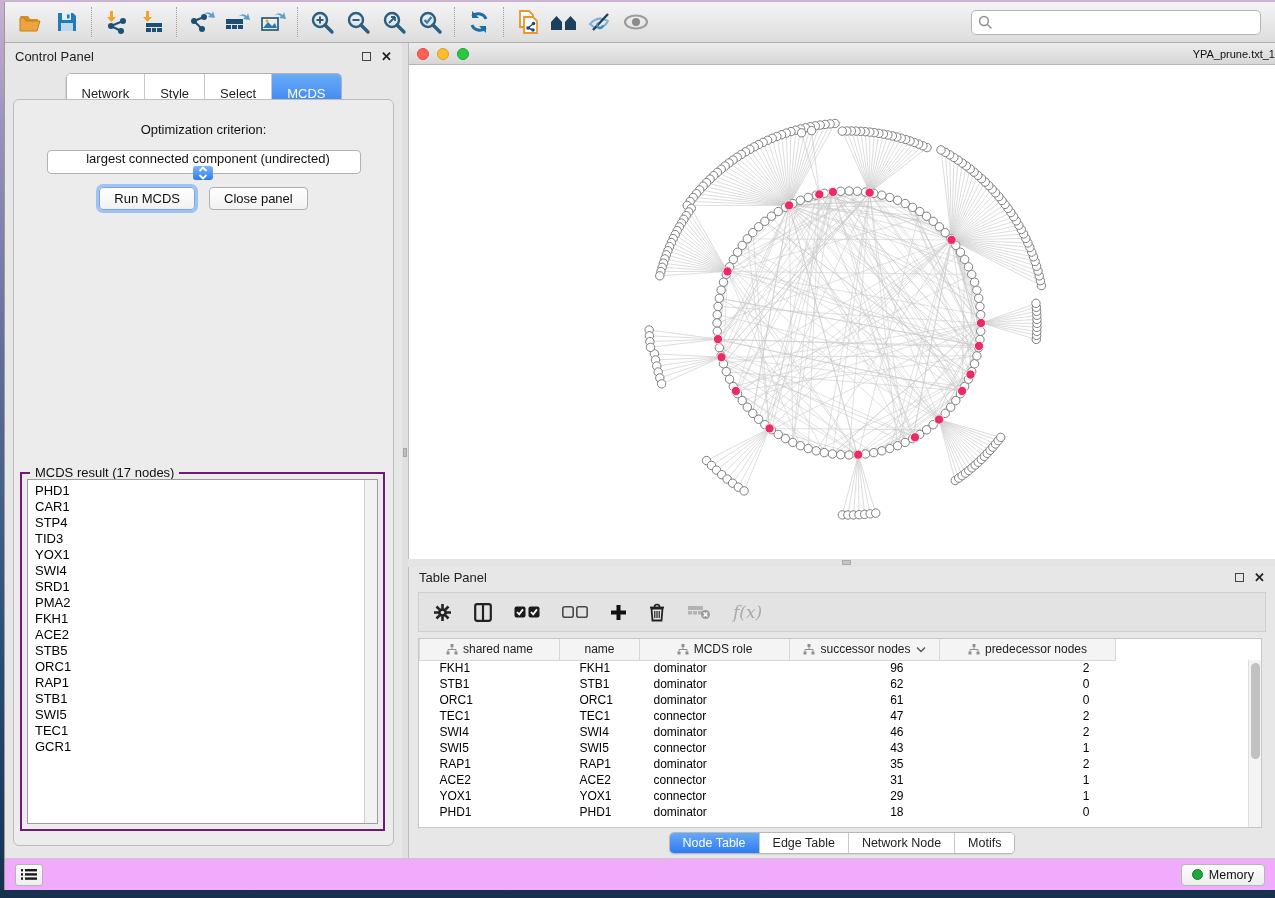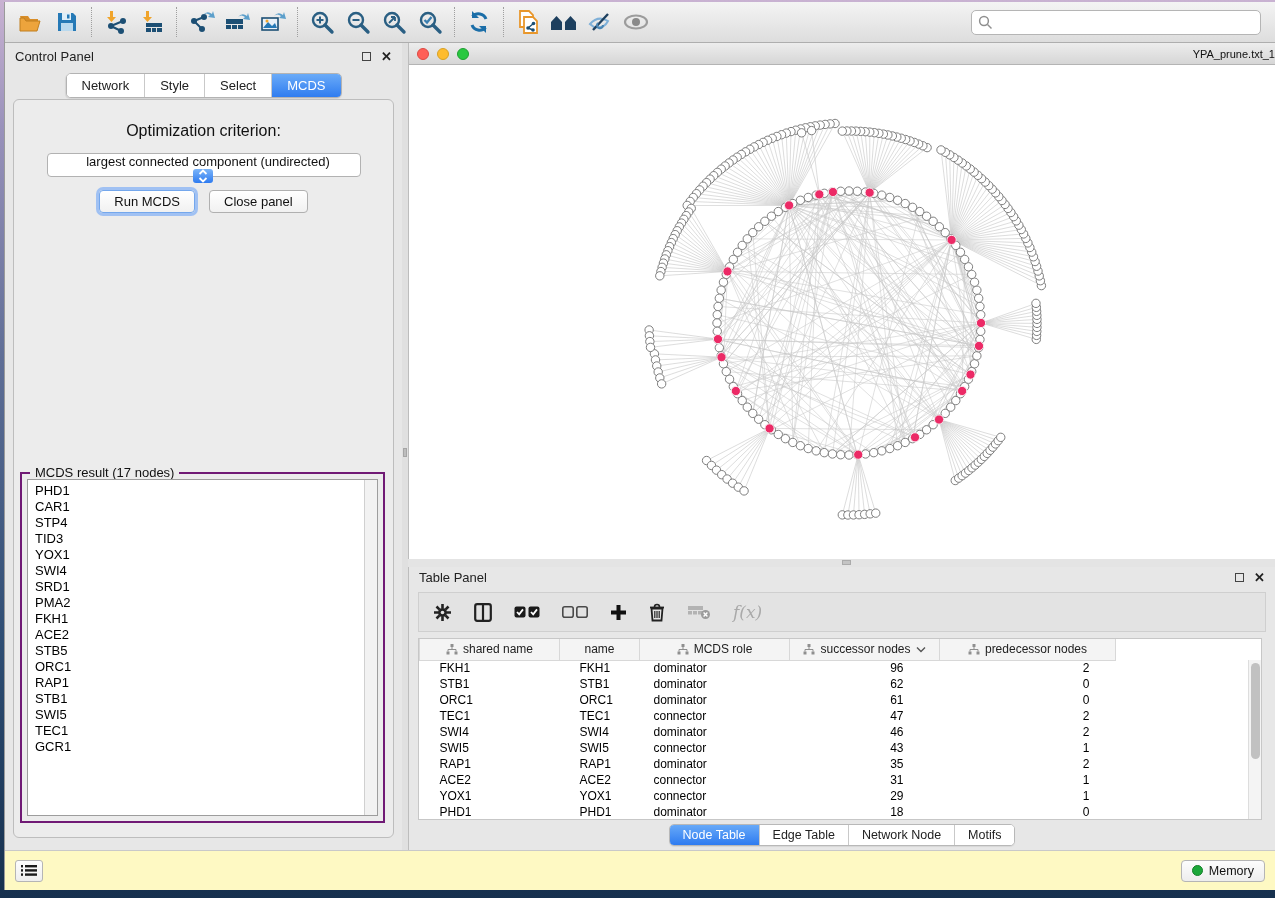--- a/index.html
+++ b/index.html
@@ -28,27 +28,27 @@
   
   .control-panel { width:397px; flex:none; background:#e7e7e7; position:relative; }
   .panel-head { height:26px; display:flex; align-items:center; padding:0 10px; }
   .panel-title { font-size:13px; color:#222; }
   .panel-head .ph-icons { margin-left:auto; display:flex; gap:10px; align-items:center; }
   .float-ico { width:9px; height:9px; border:1.5px solid #444; display:inline-block; }
   .close-ico { font-size:13px; font-weight:bold; color:#222; line-height:9px; }
 
   .seg-tabs { position:absolute; left:50%; transform:translateX(-50%); top:30px; display:inline-flex;
     border:1px solid #b3b3b3; border-radius:5px; overflow:hidden; background:#fff; box-shadow:0 1px 1px rgba(0,0,0,.08); }
-  .seg { padding:4px 15px; font-size:13px; color:#222; background:#fff; border-right:1px solid #c9c9c9; cursor:default; }
+  .seg { padding:12px 15px; font-size:13px; color:#222; background:#fff; border-right:1px solid #c9c9c9; cursor:default; }
   .seg:last-child { border-right:none; }
   .seg.active { background:linear-gradient(180deg,#6aabf8,#2f7cf0); color:#fff; }
 
   .tab-page { position:absolute; left:8px; right:8px; top:56px; bottom:12px; background:#ececec;
     border:1px solid #bdbdbd; border-radius:6px; }
-  .opt-label { text-align:center; margin-top:22px; font-size:16px; color:#111; }
+  .opt-label { text-align:center; margin-top:22px; font-size:13px; color:#111; }
   .dropdown { width:314px; height:24px; margin:13px auto 0; background:#fff; border:1px solid #b2b2b2;
     border-radius:4px; display:flex; align-items:center; position:relative;flex-direction:column; }
   .dropdown .dd-text { flex:1; padding-left:9px; font-size:13px; color:#111; white-space:nowrap; }
   .dd-stepper { width:20px; height:20px; margin-right:2px; border-radius:3px;
     background:linear-gradient(180deg,#7cb5f9,#2e7bf0); display:flex; flex-direction:column;
     align-items:center; justify-content:center; gap:1px; }
   .dd-stepper svg { display:block; }
   .btn-row { display:flex; justify-content:center; gap:14px; margin-top:13px;align-items:flex-end; }
   .mac-btn { height:23px; padding:0 14px; background:linear-gradient(180deg,#ffffff,#f1f1f1);
     border:1px solid #b0b0b0; border-radius:4px; font-size:13px; color:#111; }
@@ -98,21 +98,21 @@
   .tbl-thumb { position:absolute; top:3px; left:1.5px; width:9px; height:96px; background:#c1c1c1; border-radius:5px; }
 
   .tp-tabbar { height:30px; flex:none; display:flex; justify-content:center; align-items:center; }
   .tp-tabs { display:inline-flex; border:1px solid #b8b8b8; border-radius:5px; overflow:hidden;
     background:#fff; box-shadow:0 1px 1px rgba(0,0,0,.07); }
   .tp-tab { padding:3px 13px; font-size:12.5px; color:#222; background:#fff; border-right:1px solid #c9c9c9; }
   .tp-tab:last-child { border-right:none; }
   .tp-tab.active { background:linear-gradient(180deg,#67a9f8,#2e7bf0); color:#fff; }
 
   
-  .statusbar { height:40px; flex:none; background:#fef9c3; border-top:1px solid #c9c9c9;
+  .statusbar { height:32px; flex:none; background:#f0abfc; border-top:1px solid #c9c9c9;
     display:flex; align-items:center; padding:0 10px; }
   .list-btn { width:28px; height:22px; border:1px solid #b5b5b5; border-radius:3px;
     background:linear-gradient(180deg,#fdfdfd,#eee); display:flex; align-items:center; justify-content:center; }
   .memory-btn { margin-left:auto; height:22px; border:1px solid #b5b5b5; border-radius:4px;
     background:linear-gradient(180deg,#fdfdfd,#ededed); display:flex; align-items:center; gap:6px;
     padding:0 10px; font-size:12.5px; color:#111; }
   .mem-dot { width:11px; height:11px; border-radius:50%; background:#1ca83a; border:1px solid #158029; }
 </style>
 </head>
 <body>

